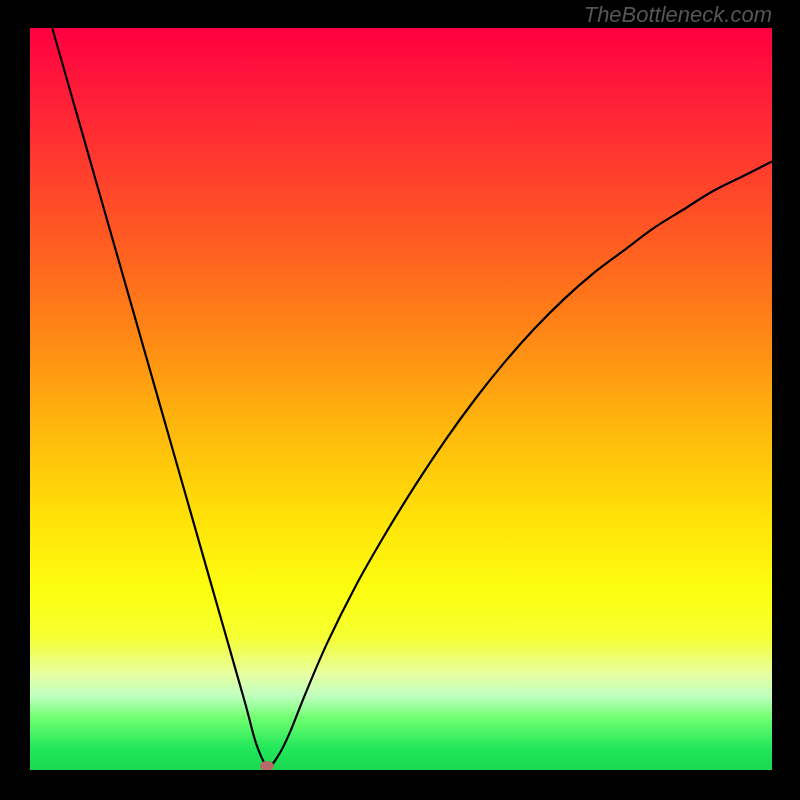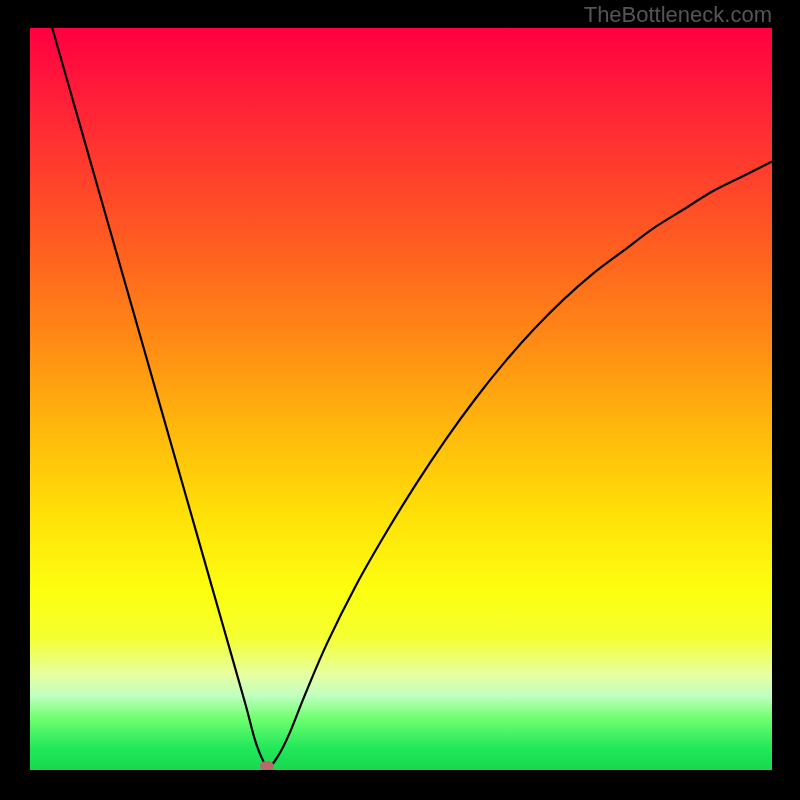--- a/index.html
+++ b/index.html
@@ -12,20 +12,21 @@
     font-family: Arial, sans-serif;
   }
   .watermark {
     position: absolute;
     top: 2px;
     right: 28px;
     color: #555;
     font-size: 22px;
     font-weight: 500;
     z-index: 10;
+    font-style: italic;
   }
   .plot-area {
     position: absolute;
     left: 30px;
     top: 28px;
     width: 742px;
     height: 742px;
     overflow: hidden;
   }
   .gradient-bg {

